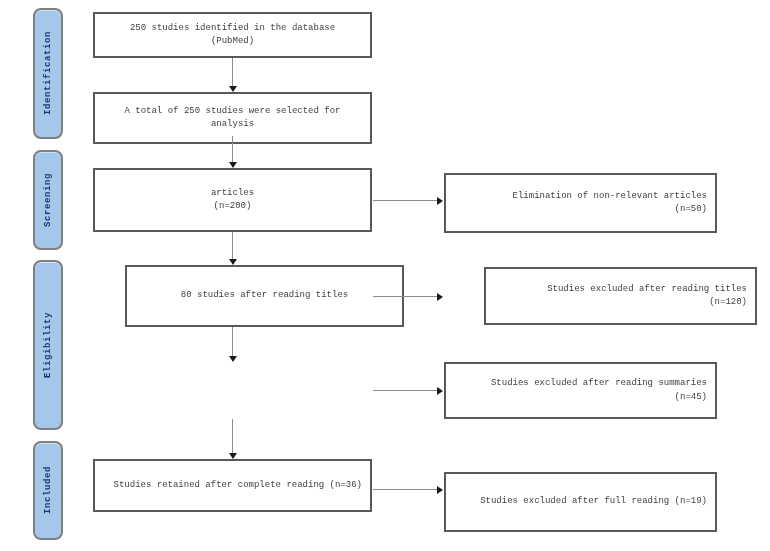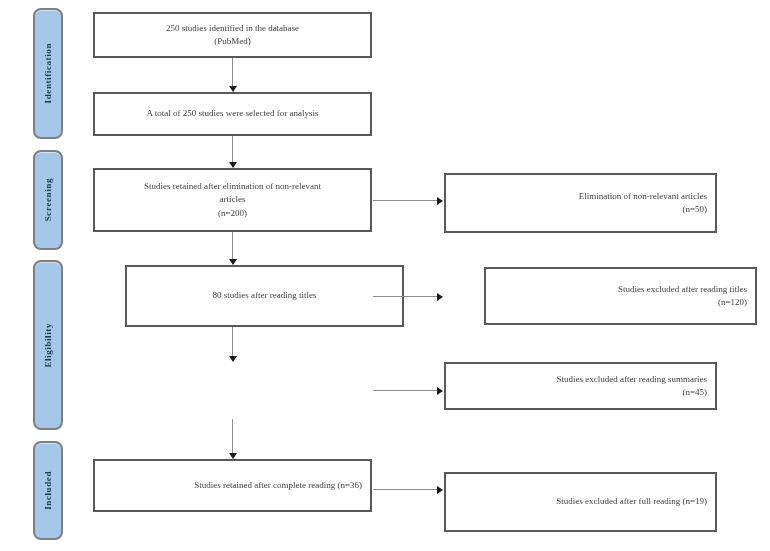--- a/index.html
+++ b/index.html
@@ -1,20 +1,20 @@
 <!DOCTYPE html>
 <html><head>
 <meta charset="utf-8">
 <style>
   html,body{margin:0;padding:0;background:#ffffff;}
   .canvas{
     position:relative;
     width:770px;height:551px;
     background:#ffffff;
-    font-family:Liberation Serif, serif;
+    font-family:Liberation Mono, monospace;
     overflow:hidden;
   }
   
   .stage{
     position:absolute;
     left:33px;width:30px;
     background:#a5c7e9;
     border:2px solid #7f7f7f;
     border-radius:8px;
     box-sizing:border-box;
@@ -83,44 +83,43 @@
     <span class="stage-label">Eligibility</span>
   </div>
   <div class="stage" style="top:441px;height:99px;">
     <span class="stage-label">Included</span>
   </div>
 
   <div class="box box-l" style="top:12px;height:46px;">
     <div>250 studies identified in the database</div>
     <div>(PubMed)</div>
   </div>
-  <div class="box box-l" style="top:92px;height:44px;">
+  <div class="box box-l" style="top:92px;height:52px;">
     <div>A total of 250 studies were selected for analysis</div>
   </div>
   <div class="box box-l" style="top:168px;height:64px;">
-    <div>Studies retained after elimination of non-relevant</div>
     <div>articles</div>
     <div>(n=200)</div>
   </div>
   <div class="box box-l" style="top:265px;height:62px;margin-left:32px;">
     <div>80 studies after reading titles</div>
   </div>
   <div class="box box-l" style="top:459px;height:53px;align-items:flex-end;">
     <div>Studies retained after complete reading (n=36)</div>
   </div>
 
   <div class="box box-r" style="top:173px;height:60px;">
     <div>Elimination of non-relevant articles</div>
     <div>(n=50)</div>
   </div>
   <div class="box box-r" style="top:267px;height:58px;margin-left:40px;">
     <div>Studies excluded after reading titles</div>
     <div>(n=120)</div>
   </div>
-  <div class="box box-r" style="top:362px;height:48px;">
+  <div class="box box-r" style="top:362px;height:57px;">
     <div>Studies excluded after reading summaries</div>
     <div>(n=45)</div>
   </div>
   <div class="box box-r" style="top:472px;height:60px;">
     <div>Studies excluded after full reading (n=19)</div>
   </div>
 
   <div class="varrow" style="left:232px;top:58px;height:28px;"></div>
   <div class="varrow" style="left:232px;top:136px;height:26px;"></div>
   <div class="varrow" style="left:232px;top:232px;height:27px;"></div>

